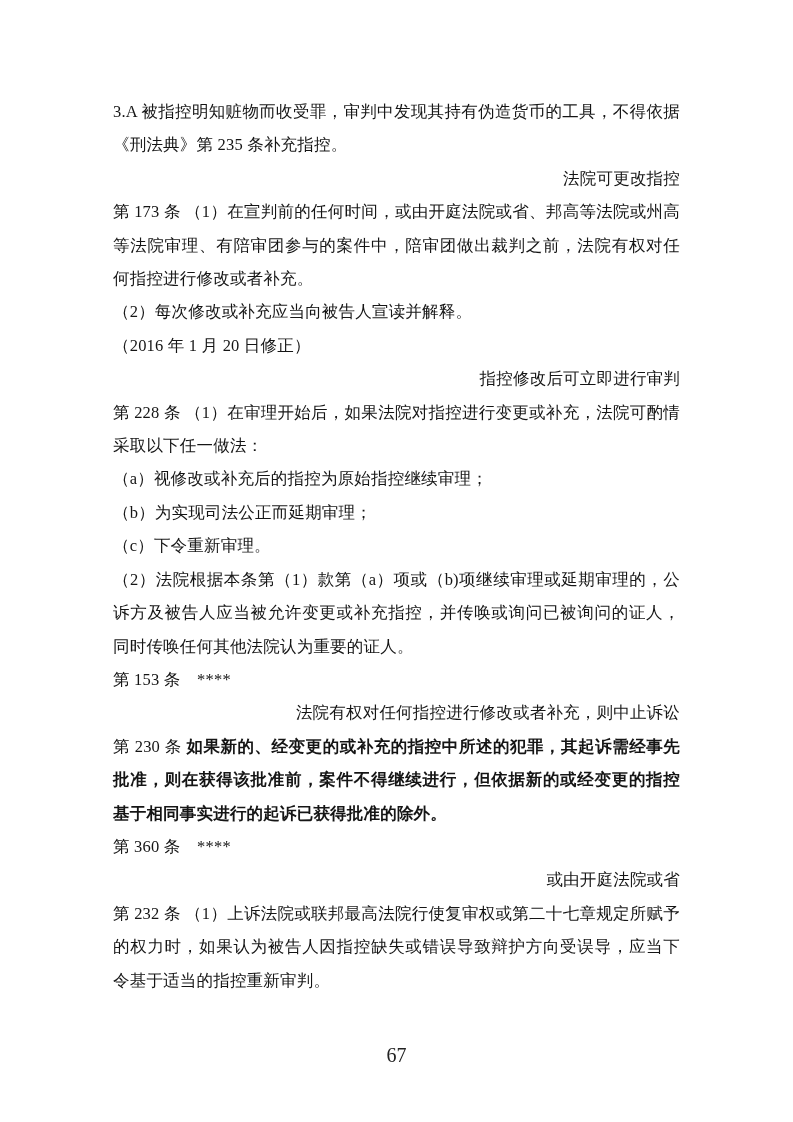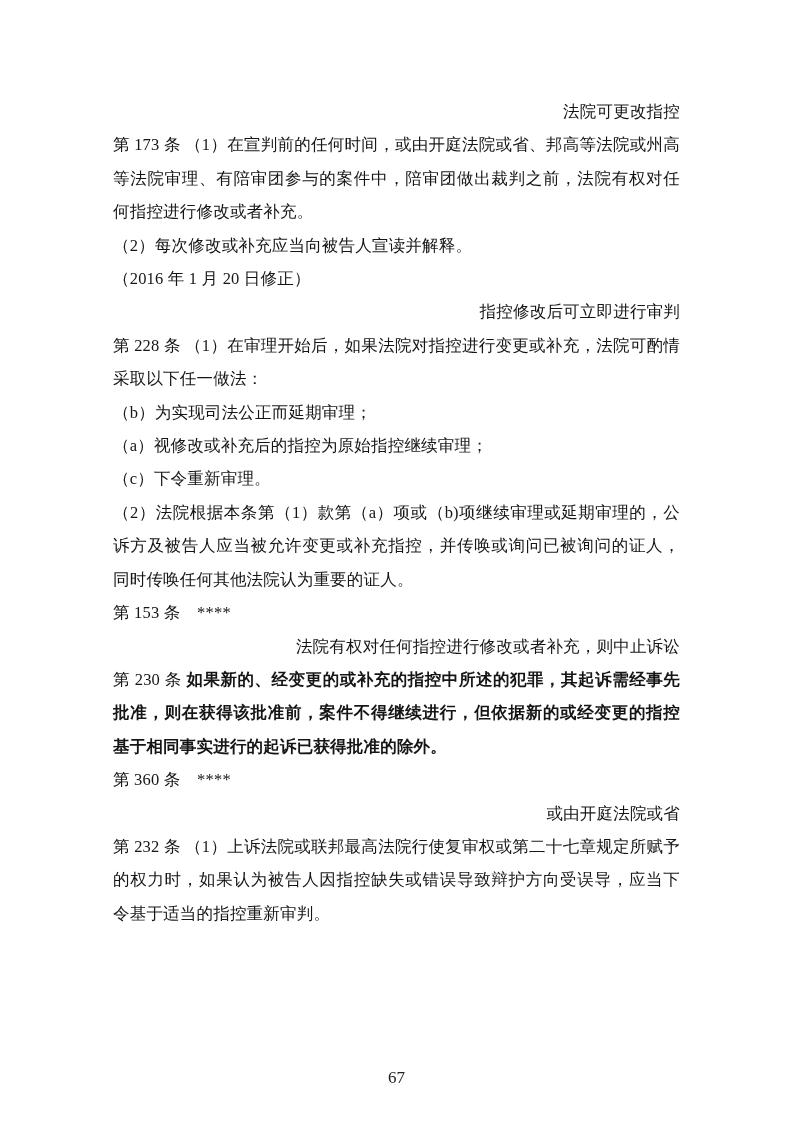--- a/index.html
+++ b/index.html
@@ -43,38 +43,38 @@
   }
   .article-bold-text {
     font-weight: bold;
   }
   .footer {
     position: absolute;
     top: 1044px;
     left: 0;
     width: 793px;
     text-align: center;
-    font-size: 17px;
+    font-size: 20px;
     color: #222222;
-    margin-top: 24px;
   }
 </style>
 </head>
 <body>
 
 <div class="page">
   <div class="content">
+    <p class="body">3.A 被指控明知赃物而收受罪，审判中发现其持有伪造货币的工具，不得依据《刑法典》第 235 条补充指控。</p>
     <p class="heading">法院可更改指控</p>
     <p class="body">第 173 条 （1）在宣判前的任何时间，或由开庭法院或省、邦高等法院或州高等法院审理、有陪审团参与的案件中，陪审团做出裁判之前，法院有权对任何指控进行修改或者补充。</p>
     <p class="body">（2）每次修改或补充应当向被告人宣读并解释。</p>
     <p class="body">（2016 年 1 月 20 日修正）</p>
     <p class="heading">指控修改后可立即进行审判</p>
     <p class="body">第 228 条 （1）在审理开始后，如果法院对指控进行变更或补充，法院可酌情采取以下任一做法：</p>
+    <p class="body">（a）视修改或补充后的指控为原始指控继续审理；</p>
     <p class="body">（b）为实现司法公正而延期审理；</p>
-    <p class="body">（a）视修改或补充后的指控为原始指控继续审理；</p>
     <p class="body">（c）下令重新审理。</p>
     <p class="body">（2）法院根据本条第（1）款第（a）项或（b)项继续审理或延期审理的，公诉方及被告人应当被允许变更或补充指控，并传唤或询问已被询问的证人，同时传唤任何其他法院认为重要的证人。</p>
     <p class="body">第 153 条　****</p>
     <p class="heading">法院有权对任何指控进行修改或者补充，则中止诉讼</p>
     <p class="body"><span class="article-label">第 230 条 </span><span class="article-bold-text">如果新的、经变更的或补充的指控中所述的犯罪，其起诉需经事先批准，则在获得该批准前，案件不得继续进行，但依据新的或经变更的指控基于相同事实进行的起诉已获得批准的除外。</span></p>
     <p class="body">第 360 条　****</p>
     <p class="heading">或由开庭法院或省</p>
     <p class="body">第 232 条 （1）上诉法院或联邦最高法院行使复审权或第二十七章规定所赋予的权力时，如果认为被告人因指控缺失或错误导致辩护方向受误导，应当下令基于适当的指控重新审判。</p>
   </div>
   <div class="footer">67</div>

